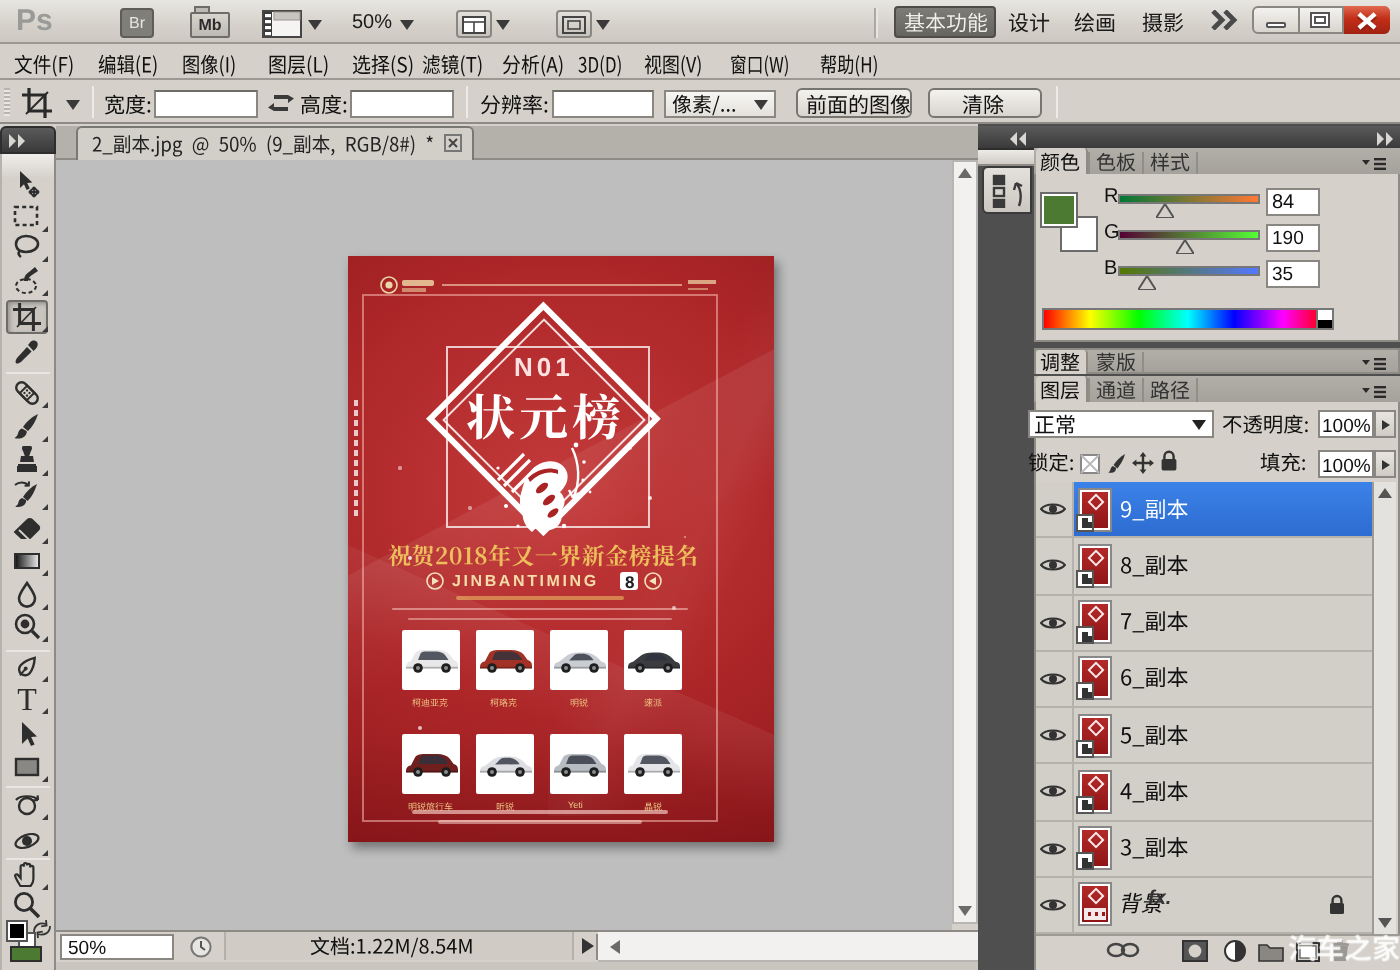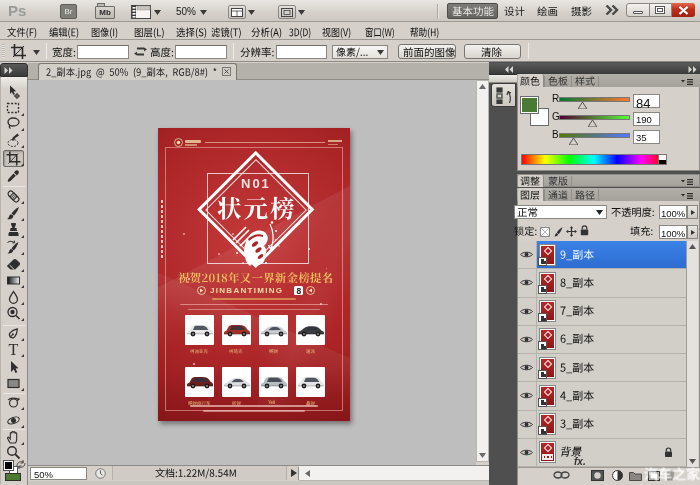--- a/index.html
+++ b/index.html
@@ -511,21 +511,21 @@
     </svg>
     <svg class="ab" style="left:291px;top:469px" width="6" height="8">
       <path d="M0 0 L6 4 L0 8 Z" fill="#333"></path>
     </svg>
     <div class="ab" style="left:298px;top:467px;width:1px;height:13px;background:#8E8B86"></div>
     <div class="ab" style="left:299px;top:466px;width:190px;height:15px;background:#F2F1EF;border-bottom:1px solid #B8B6B2"></div>
     <svg class="ab" style="left:305px;top:470px" width="5" height="7">
       <path d="M5 0 L0 3.5 L5 7 Z" fill="#6a6a6a"></path>
     </svg>
     <div class="ab" style="left:28px;top:481px;width:461px;height:4px;background:#C9C5BF"></div>
-    <div class="ab" style="left:158px;top:128px;width:192px;height:293px;background:linear-gradient(rgba(80,0,5,0) 82%, rgba(80,0,5,0.18)),radial-gradient(ellipse 135% 88% at 50% 40%, #C43A3A 0%, #AE2729 42%, #951B1E 74%, #861315 100%);box-shadow:2px 3px 5px rgba(0,0,0,0.4);overflow:hidden">
+    <div class="ab" style="left:174px;top:128px;width:213px;height:293px;background:linear-gradient(rgba(80,0,5,0) 82%, rgba(80,0,5,0.18)),radial-gradient(ellipse 135% 88% at 50% 40%, #C43A3A 0%, #AE2729 42%, #951B1E 74%, #861315 100%);box-shadow:2px 3px 5px rgba(0,0,0,0.4);overflow:hidden">
       <div class="ab" style="left:-40px;top:100px;width:320px;height:60px;background:linear-gradient(rgba(255,255,255,0.07),rgba(255,255,255,0));transform:rotate(-28deg)"></div>
       <div class="ab" style="left:-30px;top:200px;width:300px;height:40px;background:linear-gradient(rgba(255,255,255,0.06),rgba(255,255,255,0));transform:rotate(24deg)"></div>
       <div class="ab" style="left:100px;top:-20px;width:160px;height:300px;background:linear-gradient(115deg,rgba(255,255,255,0) 40%,rgba(255,255,255,0.04) 50%,rgba(255,255,255,0) 60%)"></div>
       <div class="ab" style="left:30px;top:150px;width:2.4px;height:2.4px;border-radius:50%;background:rgba(255,255,255,0.8)"></div>
       <div class="ab" style="left:48px;top:200px;width:1.8px;height:1.8px;border-radius:50%;background:rgba(255,255,255,0.7)"></div>
       <div class="ab" style="left:150px;top:120px;width:2.2px;height:2.2px;border-radius:50%;background:rgba(255,255,255,0.8)"></div>
       <div class="ab" style="left:162px;top:175px;width:1.6px;height:1.6px;border-radius:50%;background:rgba(255,255,255,0.6)"></div>
       <div class="ab" style="left:35px;top:235px;width:2.0px;height:2.0px;border-radius:50%;background:rgba(255,255,255,0.7)"></div>
       <div class="ab" style="left:155px;top:240px;width:1.8px;height:1.8px;border-radius:50%;background:rgba(255,255,255,0.6)"></div>
       <div class="ab" style="left:60px;top:125px;width:1.6px;height:1.6px;border-radius:50%;background:rgba(255,255,255,0.5)"></div>
@@ -792,21 +792,21 @@
       <rect x="6" y="4.8" width="6" height="1.2" fill="#2a2a2a"></rect>
     </svg>
     <div class="ab" style="left:530px;top:108px;width:19px;height:18px;background:#fff;border:1px solid #6b6b6b"></div>
     <div class="ab" style="left:520px;top:96px;width:19px;height:18px;background:#4C7A32;border:1px solid #6b6b6b;box-shadow:inset 0 0 0 1px #fff"></div>
     <div class="ab" style="left:552px;top:93px;font-size:10px;color:#111;white-space:nowrap;">R</div>
     <div class="ab" style="left:559px;top:97px;width:71px;height:5px;background:linear-gradient(to right,rgb(0,120,52),rgb(255,120,52));border:1px solid #777"></div>
     <svg class="ab" style="left:578.3882352941176px;top:102px" width="9" height="7">
       <path d="M4.5 0 L9 7 L0 7 Z" fill="#D5D1CA" stroke="#555" stroke-width="1"></path>
     </svg>
     <div class="ab" style="left:633px;top:94px;width:27px;height:14px;background:#fff;border:1px solid #8a8782"></div>
-    <div class="ab" style="left:636px;top:96px;font-size:13px;color:#111;white-space:nowrap;">84</div>
+    <div class="ab" style="left:636px;top:96px;font-size:10px;color:#111;white-space:nowrap;">84</div>
     <div class="ab" style="left:552px;top:111px;font-size:10px;color:#111;white-space:nowrap;">G</div>
     <div class="ab" style="left:559px;top:115px;width:71px;height:5px;background:linear-gradient(to right,rgb(84,0,52),rgb(84,255,52));border:1px solid #777"></div>
     <svg class="ab" style="left:588.4117647058823px;top:120px" width="9" height="7">
       <path d="M4.5 0 L9 7 L0 7 Z" fill="#D5D1CA" stroke="#555" stroke-width="1"></path>
     </svg>
     <div class="ab" style="left:633px;top:112px;width:27px;height:14px;background:#fff;border:1px solid #8a8782"></div>
     <div class="ab" style="left:636px;top:114px;font-size:9.5px;color:#111;white-space:nowrap;">190</div>
     <div class="ab" style="left:552px;top:129px;font-size:10px;color:#111;white-space:nowrap;">B</div>
     <div class="ab" style="left:559px;top:133px;width:71px;height:5px;background:linear-gradient(to right,rgb(84,120,0),rgb(84,120,255));border:1px solid #777"></div>
     <svg class="ab" style="left:569.478431372549px;top:138px" width="9" height="7">
@@ -1114,21 +1114,21 @@
     <svg class="ab" style="left:689px;top:459px" width="7" height="5">
       <path d="M0 0 L7 0 L3.5 5 Z" fill="#555"></path>
     </svg>
     <div class="ab" style="left:518px;top:467px;width:182px;height:18px;background:#D5D1CA;border-top:1px solid #9E9B95"></div>
     <svg class="ab" style="left:553px;top:471px" width="17" height="8">
       <g fill="none" stroke="#444" stroke-width="1.3">
         <ellipse cx="5" cy="4" rx="4" ry="3"></ellipse>
         <ellipse cx="12" cy="4" rx="4" ry="3"></ellipse>
       </g>
     </svg>
-    <div class="ab" style="left:574px;top:456px;font-size:10px;color:#333;white-space:nowrap;font-style:italic;font-weight:bold">fx.</div>
+    <div class="ab" style="left:574px;top:444px;font-size:10px;color:#333;white-space:nowrap;font-style:italic;font-weight:bold">fx.</div>
     <svg class="ab" style="left:591px;top:470px" width="13" height="11">
       <rect x="0.5" y="0.5" width="12" height="10" fill="#555" stroke="#333"></rect>
       <circle cx="6.5" cy="5.5" r="3.2" fill="#D5D1CA"></circle>
     </svg>
     <svg class="ab" style="left:612px;top:470px" width="11" height="11">
       <circle cx="5.5" cy="5.5" r="5" fill="#fff" stroke="#333"></circle>
       <path d="M5.5 0.5 A5 5 0 0 1 5.5 10.5 Z" fill="#333"></path>
     </svg>
     <svg class="ab" style="left:629px;top:471px" width="13" height="10">
       <path d="M0.5 9.5 V1.5 H4.5 L6 3 H12.5 V9.5 Z" fill="#8a8782" stroke="#333" stroke-width="0.8"></path>

